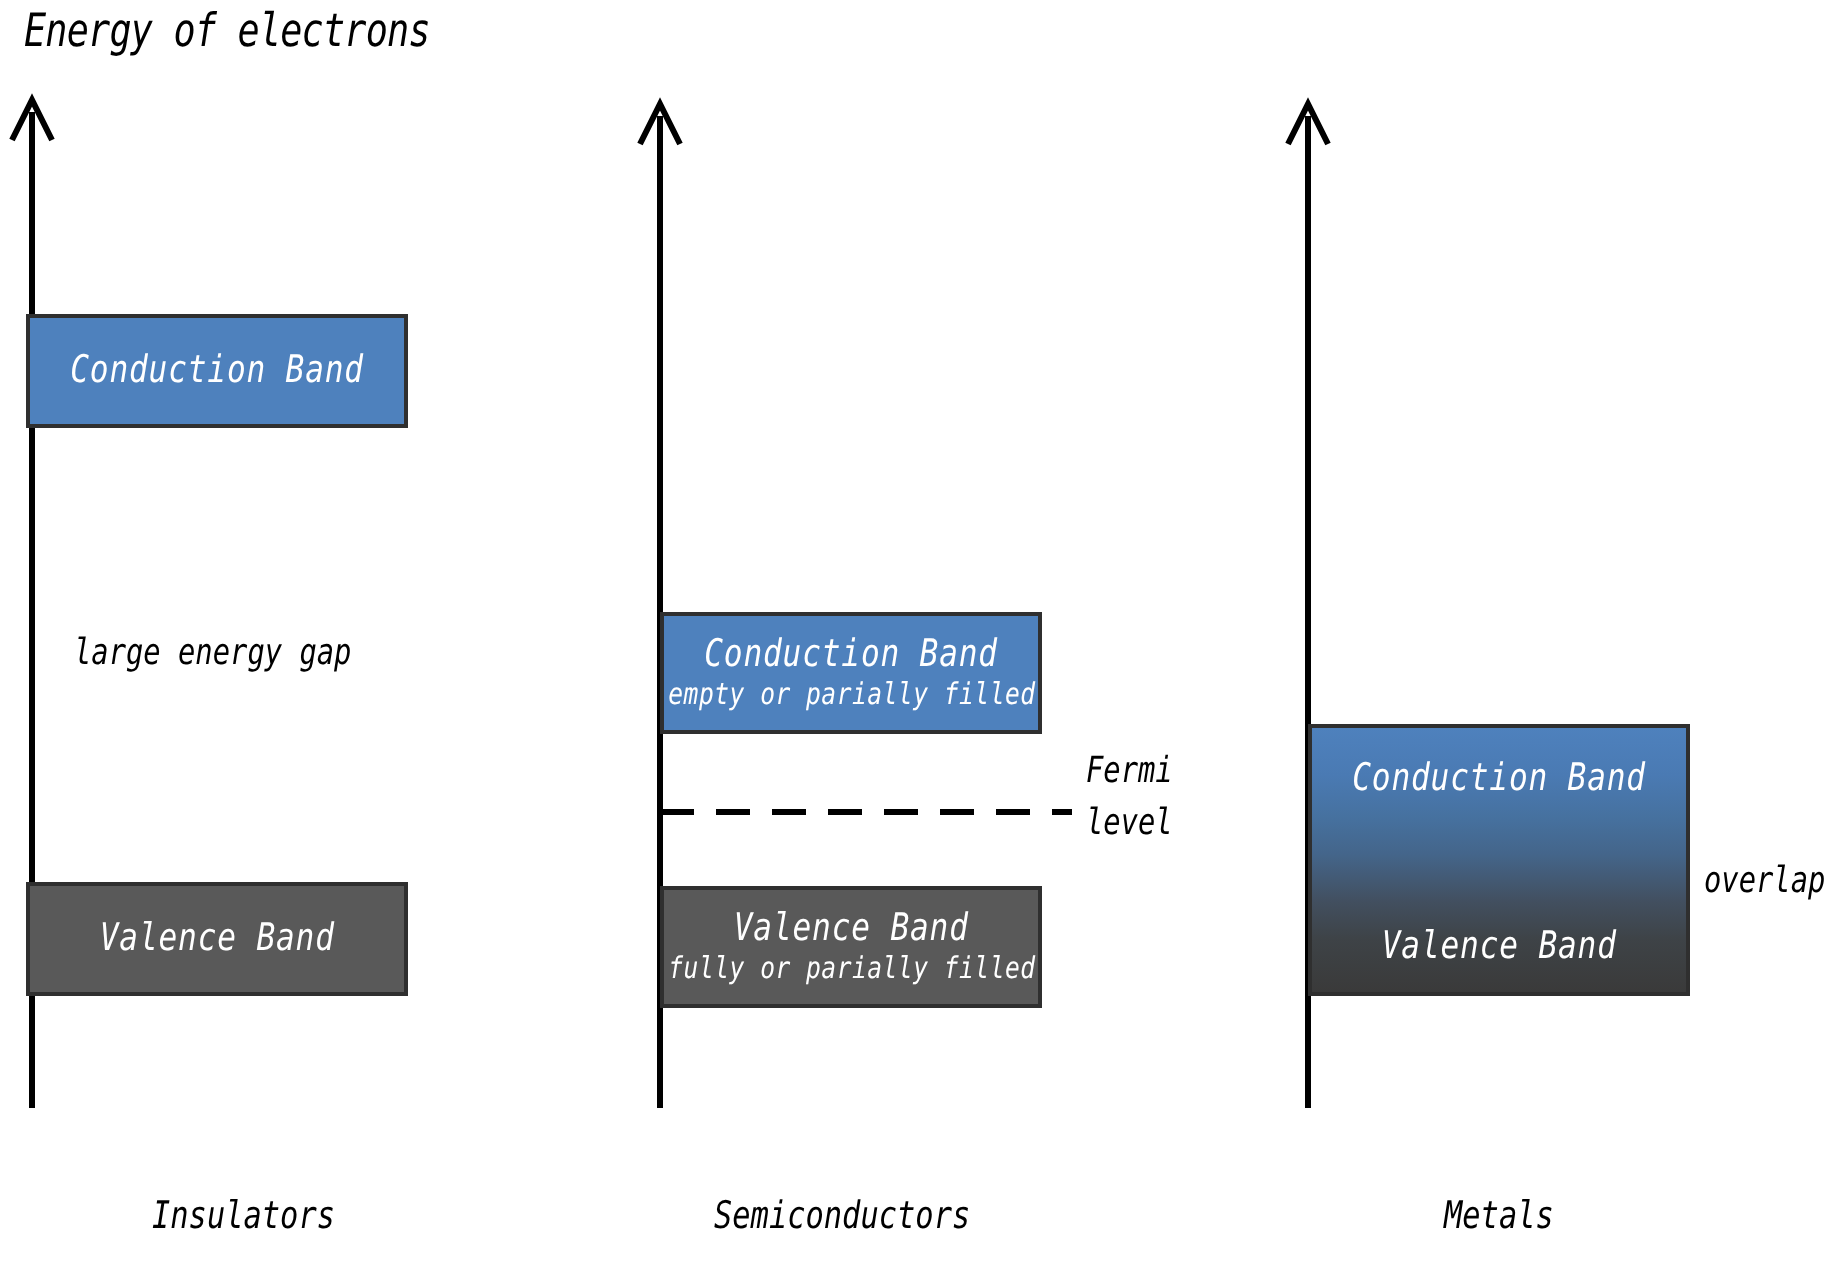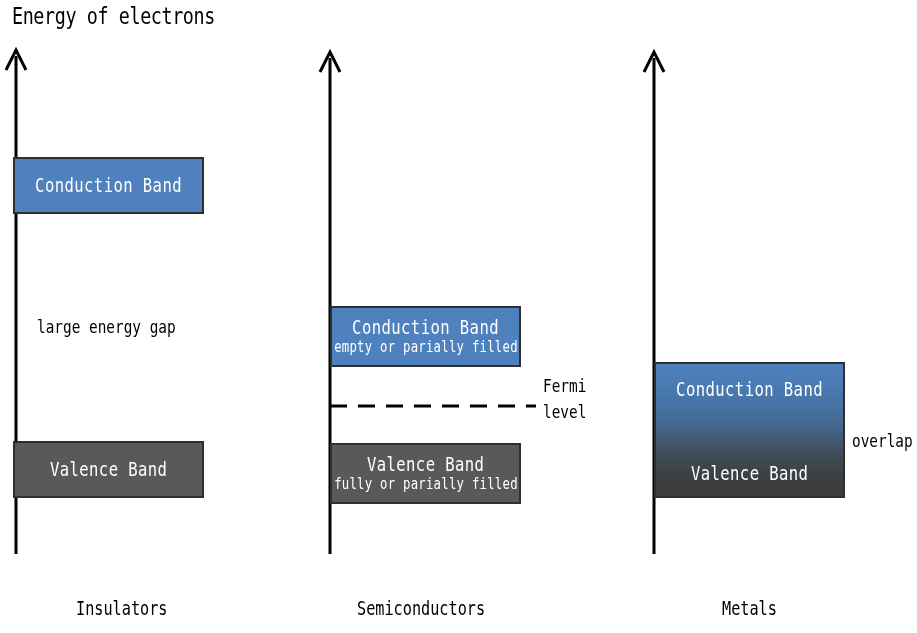--- a/index.html
+++ b/index.html
@@ -15,20 +15,21 @@
     overflow: hidden;
   }
 
   
   #diagram {
     position: absolute;
     left: 0;
     top: 0;
     width: 917px;
     height: 633px;
+    font-style: italic;
   }
 
   
   .title {
     position: absolute;
     left: 12px;
     top: 3px;
     font-size: 23px;
     letter-spacing: -0.5px;
     color: #000000;

